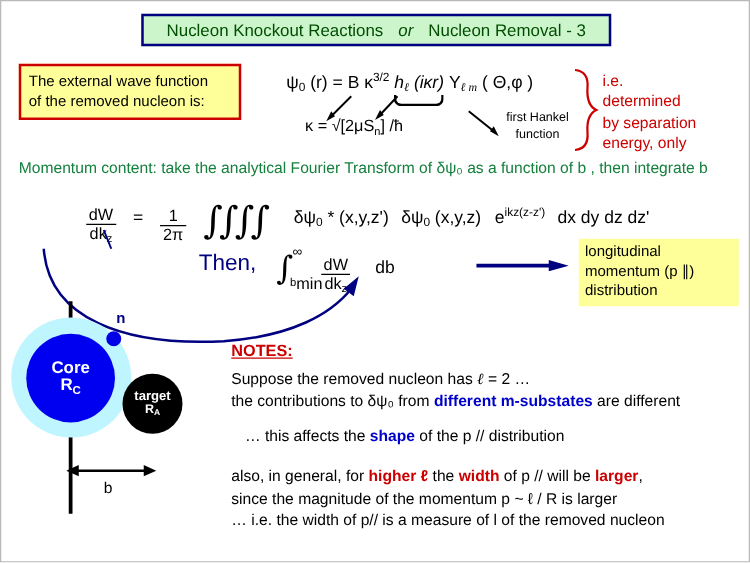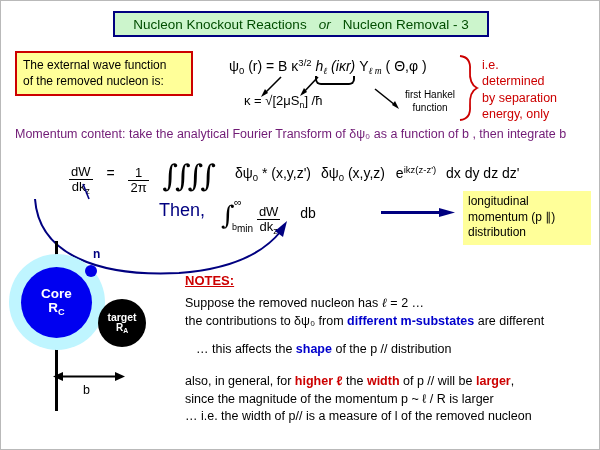--- a/index.html
+++ b/index.html
@@ -85,21 +85,21 @@
     color: #000000; font-size: 10px; line-height: 1.25; text-align: center;
   }
   #ie-label {
     left: 481px; top: 56px;
     color: #cc0000; font-size: 12.5px; line-height: 1.3;
   }
 
   
   #momentum-line {
     left: 14px; top: 126px;
-    color: #701a75; font-size: 12.5px; white-space: nowrap;
+    color: #15803d; font-size: 12.5px; white-space: nowrap;
   }
 
   
   #eq-main { left: 68px; top: 152px; font-size: 14px; }
   .frac {
     display: inline-block;
     vertical-align: middle;
     text-align: center;
     line-height: 1.08;
     font-size: 13px;
@@ -293,21 +293,21 @@
   <svg class="abs" style="left:78px; top:182px;" width="16" height="18">
     <line x1="4" y1="1" x2="10" y2="16" stroke="#000080" stroke-width="1.6"></line>
   </svg>
 
   <div id="then-label" class="abs">Then,</div>
 
   <div id="eq-then" class="abs eq">
     <span class="intlim">
       <span class="glyph">∫</span>
       <span class="top">∞</span>
-      <span class="bot"><span>b</span><span style="font-size:10px;vertical-align:-2px;">min</span></span>
+      <span class="bot"><span>b</span><span style="font-size:13px;vertical-align:-2px;">min</span></span>
     </span>
     <span class="frac" style="margin-left:2px;">
       <span class="num">dW</span>
       <span class="den"><span>dk</span><span class="sub">z</span></span>
     </span>
     <span style="margin-left:16px;">db</span>
   </div>
 
   <svg id="result-arrow" class="abs" viewBox="0 0 74 9">
     <line x1="0" y1="4.5" x2="60" y2="4.5" stroke="#000080" stroke-width="3"></line>

